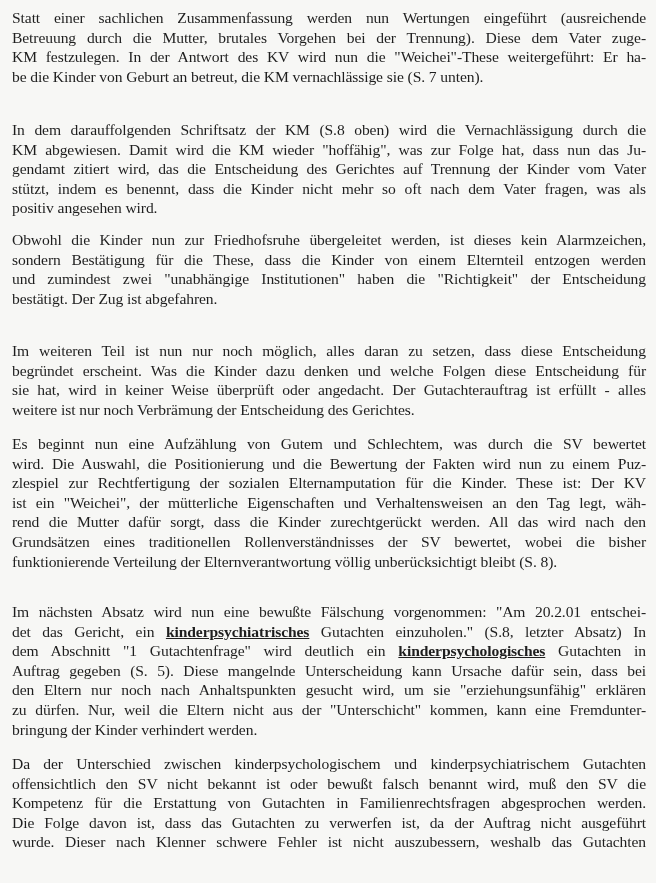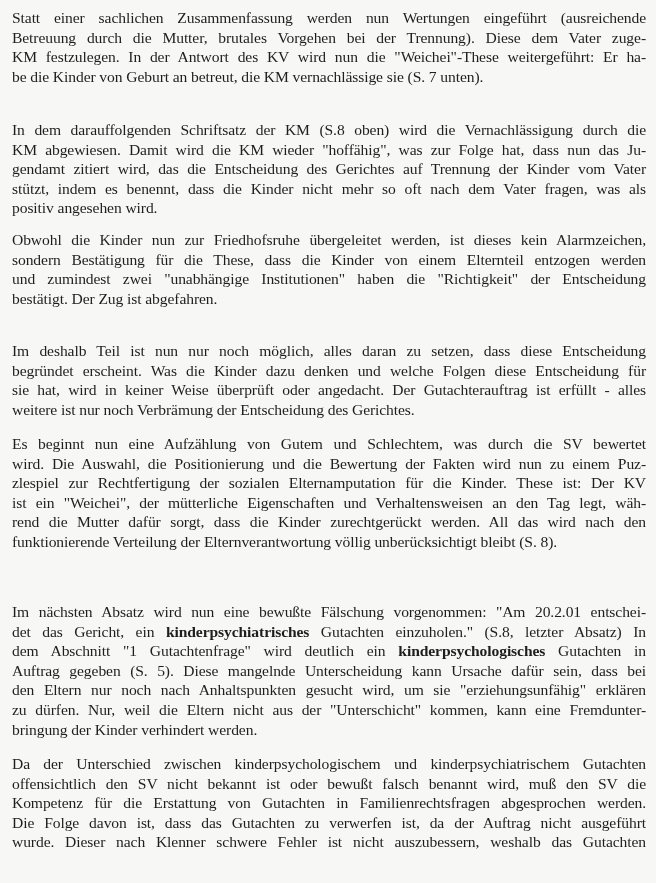--- a/index.html
+++ b/index.html
@@ -11,21 +11,21 @@
   }
   .page { position:relative; width:572px; height:883px; }
   .para { position:absolute; left:12px; width:634px; }
   .line {
     display:block; height:19.6px; line-height:19.6px;
     font-size:15.6px; white-space:nowrap;
     text-align:justify; text-align-last:justify;
     letter-spacing:-0.1px;
   }
   .line.last { text-align-last:left; }
-  b { font-weight:bold; }
+  b { font-weight:bold;text-decoration:underline; }
 </style>
 </head>
 <body>
 
 <div class="page">
   <div class="para" style="top:8px">
       <span class="line">Statt einer sachlichen Zusammenfassung werden nun Wertungen eingeführt (ausreichende</span>
       <span class="line">Betreuung durch die Mutter, brutales Vorgehen bei der Trennung). Diese dem Vater zuge-</span>
       <span class="line">KM festzulegen. In der Antwort des KV wird nun die "Weichei"-These weitergeführt: Er ha-</span>
       <span class="line last">be die Kinder von Geburt an betreut, die KM vernachlässige sie (S. 7 unten).</span>
@@ -37,31 +37,32 @@
       <span class="line">stützt, indem es benennt, dass die Kinder nicht mehr so oft nach dem Vater fragen, was als</span>
       <span class="line last">positiv angesehen wird.</span>
     </div>
   <div class="para" style="top:230px">
       <span class="line">Obwohl die Kinder nun zur Friedhofsruhe übergeleitet werden, ist dieses kein Alarmzeichen,</span>
       <span class="line">sondern Bestätigung für die These, dass die Kinder von einem Elternteil entzogen werden</span>
       <span class="line">und zumindest zwei "unabhängige Institutionen" haben die "Richtigkeit" der Entscheidung</span>
       <span class="line last">bestätigt. Der Zug ist abgefahren.</span>
     </div>
   <div class="para" style="top:341px">
-      <span class="line">Im deshalb Teil ist nun nur noch möglich, alles daran zu setzen, dass diese Entscheidung</span>
+      <span class="line">Im weiteren Teil ist nun nur noch möglich, alles daran zu setzen, dass diese Entscheidung</span>
       <span class="line">begründet erscheint. Was die Kinder dazu denken und welche Folgen diese Entscheidung für</span>
       <span class="line">sie hat, wird in keiner Weise überprüft oder angedacht. Der Gutachterauftrag ist erfüllt - alles</span>
       <span class="line last">weitere ist nur noch Verbrämung der Entscheidung des Gerichtes.</span>
     </div>
   <div class="para" style="top:434px">
       <span class="line">Es beginnt nun eine Aufzählung von Gutem und Schlechtem, was durch die SV bewertet</span>
       <span class="line">wird. Die Auswahl, die Positionierung und die Bewertung der Fakten wird nun zu einem Puz-</span>
       <span class="line">zlespiel zur Rechtfertigung der sozialen Elternamputation für die Kinder. These ist: Der KV</span>
       <span class="line">ist ein "Weichei", der mütterliche Eigenschaften und Verhaltensweisen an den Tag legt, wäh-</span>
       <span class="line">rend die Mutter dafür sorgt, dass die Kinder zurechtgerückt werden. All das wird nach den</span>
+      <span class="line">Grundsätzen eines traditionellen Rollenverständnisses der SV bewertet, wobei die bisher</span>
       <span class="line last">funktionierende Verteilung der Elternverantwortung völlig unberücksichtigt bleibt (S. 8).</span>
     </div>
   <div class="para" style="top:602px">
       <span class="line"><span>Im nächsten Absatz wird nun eine bewußte Fälschung vorgenommen: "Am 20.2.01 entschei-</span></span>
       <span class="line"><span>det das Gericht, ein </span><b>kinderpsychiatrisches</b><span> Gutachten einzuholen." (S.8, letzter Absatz) In</span></span>
       <span class="line"><span>dem Abschnitt "1 Gutachtenfrage" wird deutlich ein </span><b>kinderpsychologisches</b><span> Gutachten in</span></span>
       <span class="line"><span>Auftrag gegeben (S. 5). Diese mangelnde Unterscheidung kann Ursache dafür sein, dass bei</span></span>
       <span class="line"><span>den Eltern nur noch nach Anhaltspunkten gesucht wird, um sie "erziehungsunfähig" erklären</span></span>
       <span class="line"><span>zu dürfen. Nur, weil die Eltern nicht aus der "Unterschicht" kommen, kann eine Fremdunter-</span></span>
       <span class="line last"><span>bringung der Kinder verhindert werden.</span></span>

